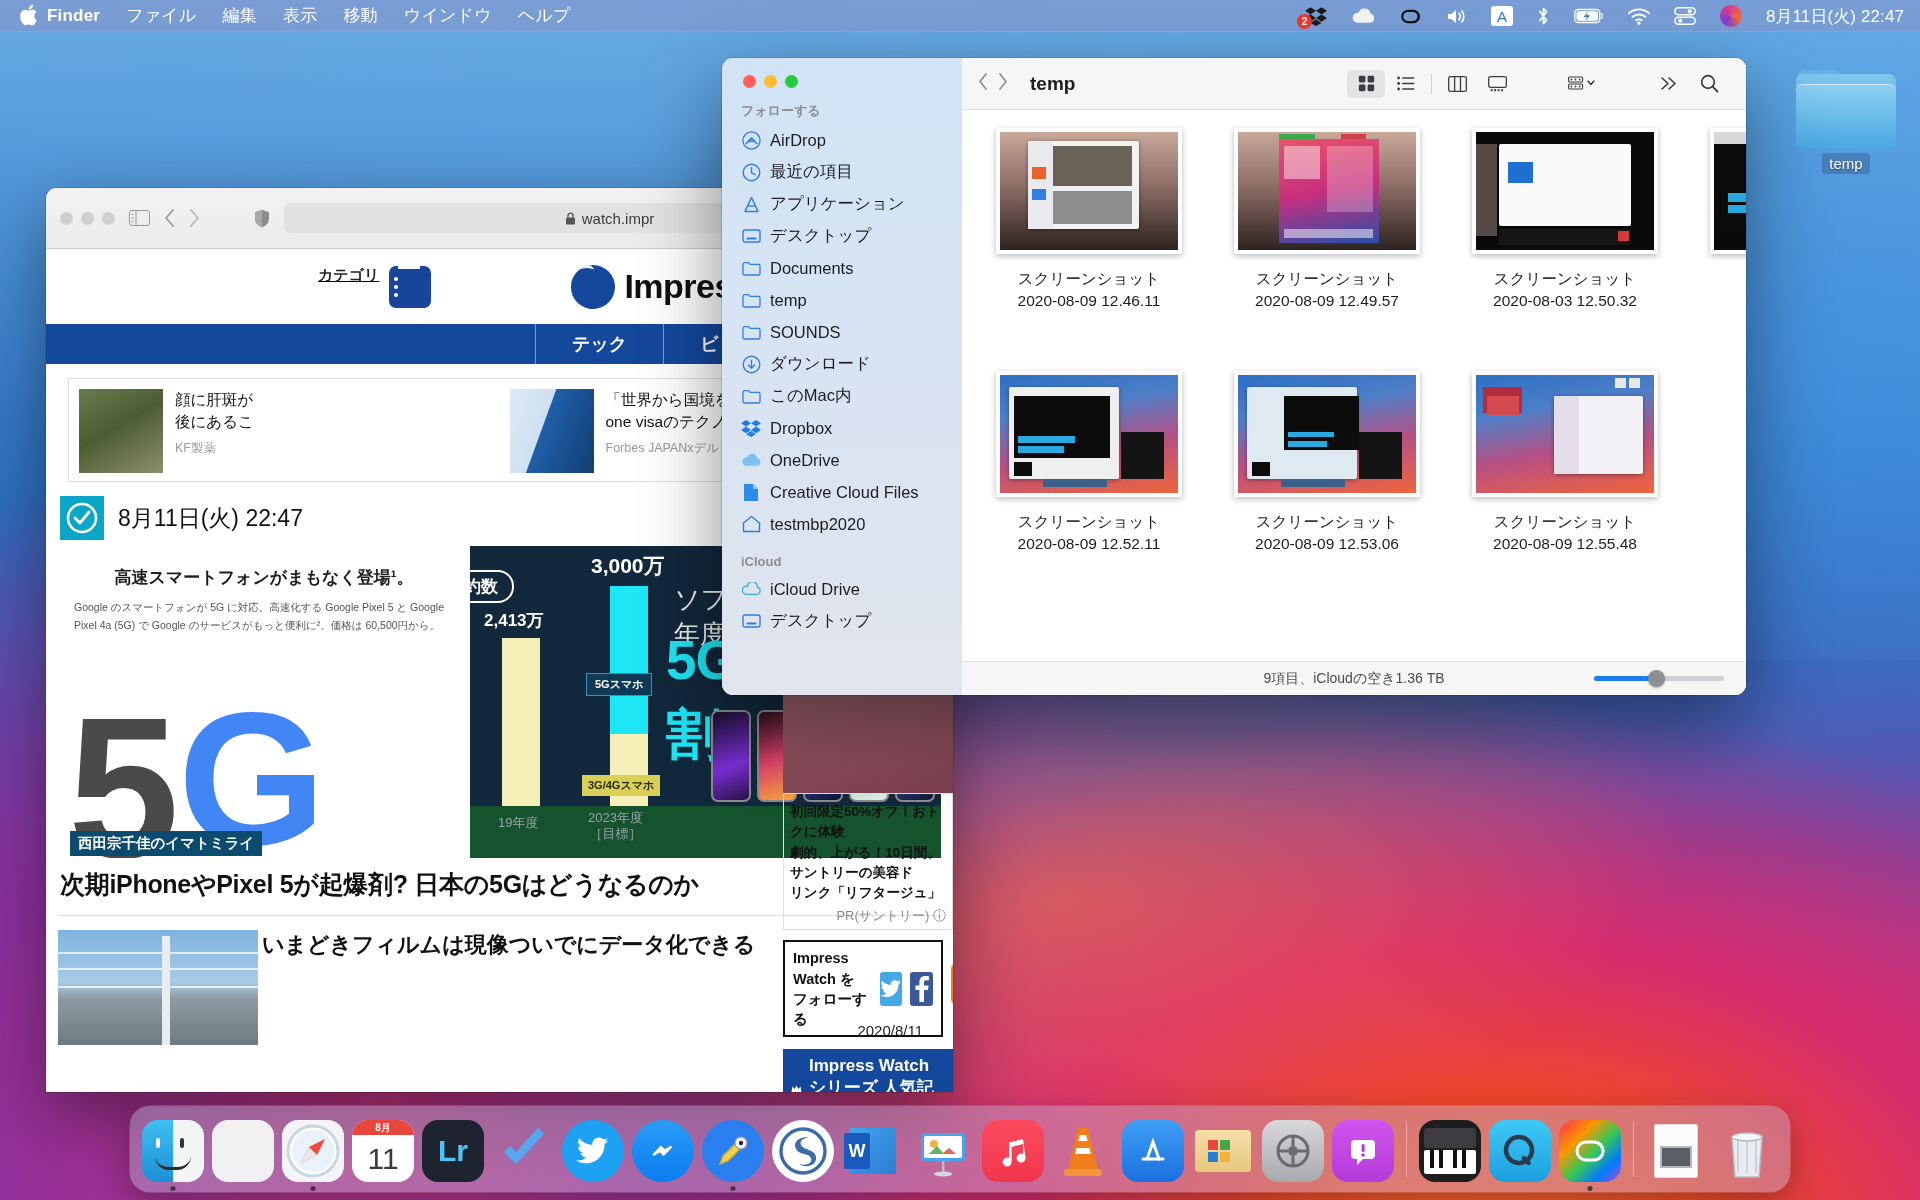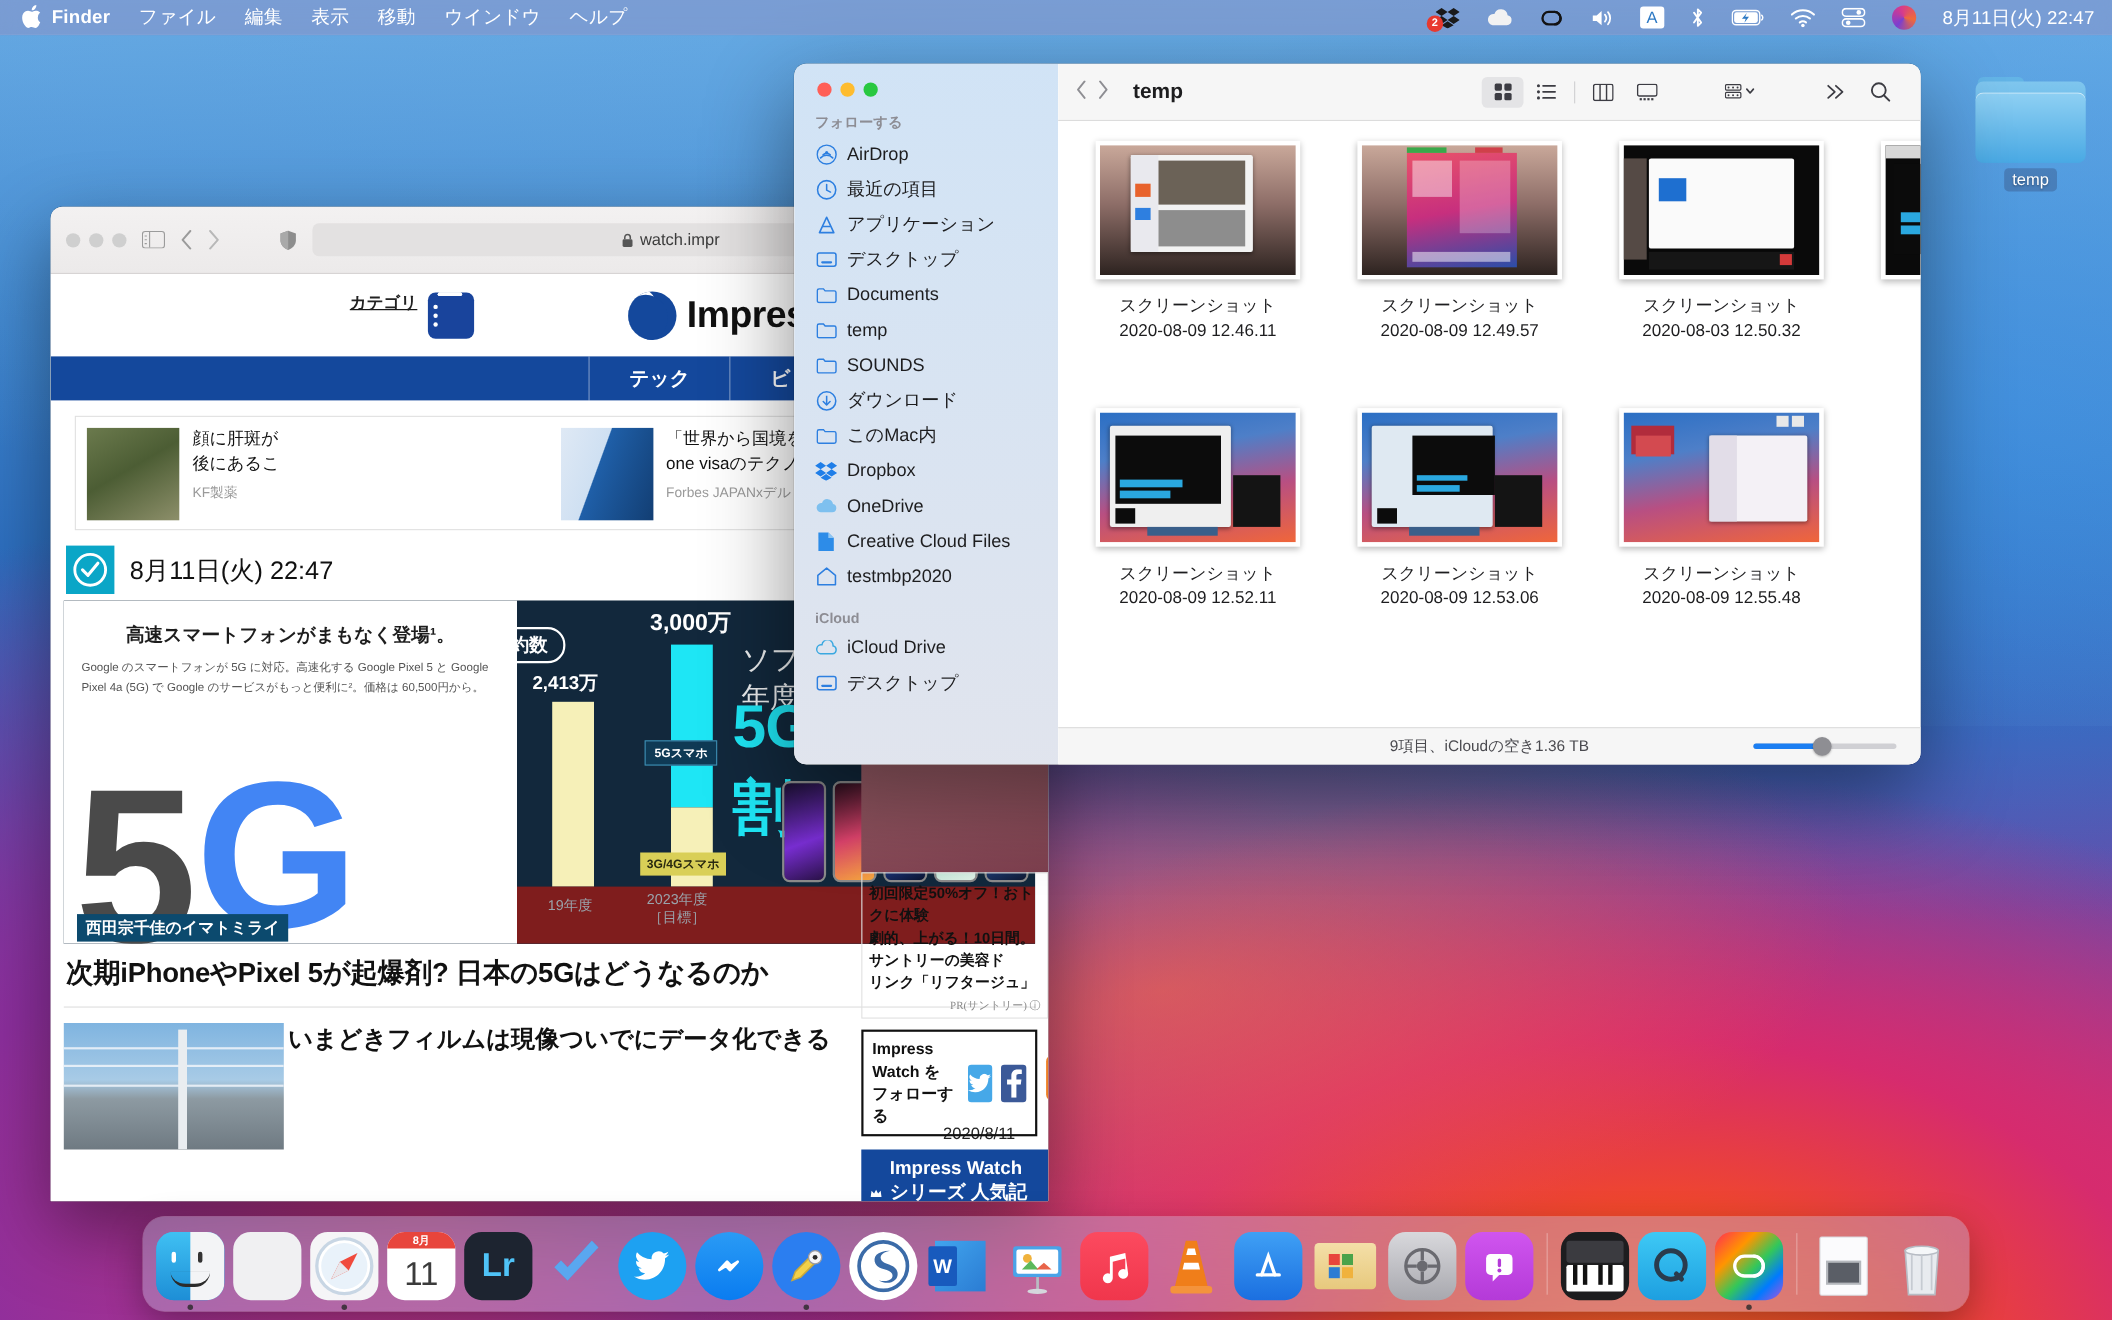--- a/index.html
+++ b/index.html
@@ -138,21 +138,21 @@
   .hero-ad .goog { position: absolute; left: 120px; bottom: 4px; font-size: 190px; font-weight: 700; color: #4285f4; line-height: .8; }
   .hero-chart { position: absolute; left: 412px; top: 0; width: 471px; height: 312px; background: #12283c; }
   .chart-tag { position: absolute; left: -22px; top: 24px; border: 2px solid #fff; border-radius: 16px; padding: 3px 14px; color: #fff; font-size: 17px; font-weight: 700; }
   .bar-a { position: absolute; left: 32px; bottom: 52px; width: 38px; height: 168px; background: #f6f0b8; }
   .bar-a-lbl { position: absolute; left: 14px; bottom: 226px; color: #fff; font-size: 17px; font-weight: 700; }
   .bar-b-top { position: absolute; left: 140px; bottom: 124px; width: 38px; height: 148px; background: #1ee6f5; }
   .bar-b-bot { position: absolute; left: 140px; bottom: 52px; width: 38px; height: 72px; background: #f6f0b8; }
   .bar-b-lbl { position: absolute; left: 110px; bottom: 278px; color: #fff; font-size: 21px; font-weight: 700; margin-left: 11px; }
   .lg-5g { position: absolute; left: 116px; bottom: 162px; background: #0f3a55; border: 1px solid #3f8fb5; color: #fff; font-size: 11px; font-weight: 700; padding: 3px 8px; }
   .lg-34g { position: absolute; left: 112px; bottom: 62px; background: #d9cf57; color: #2a2a10; font-size: 11px; font-weight: 700; padding: 3px 6px; }
-  .axis { position: absolute; left: 0; bottom: 0; width: 471px; height: 52px; background: #7f1d1d; }
+  .axis { position: absolute; left: 0; bottom: 0; width: 471px; height: 52px; background: #14532d; }
   .axis .x1 { position: absolute; left: 28px; top: 8px; color: #9aa3ab; font-size: 13px; }
   .axis .x2 { position: absolute; left: 118px; top: 4px; color: #9aa3ab; font-size: 13px; text-align: center; line-height: 1.25; }
   .hero-sb1 { position: absolute; left: 204px; top: 36px; color: #ffffff; font-size: 26px; font-weight: 500; opacity: .92; }
   .hero-sb2 { position: absolute; left: 196px; top: 78px; color: #1ee6f5; font-size: 55px; font-weight: 800; letter-spacing: -1px; }
   .phones { position: absolute; right: 6px; bottom: 56px; display: flex; gap: 6px; align-items: flex-end; }
   .ph { width: 40px; height: 92px; border-radius: 7px; border: 2px solid #8b8b8b; }
   .ph.p1 { background: linear-gradient(160deg,#1a1030,#7b2fd6 60%,#2a1248); }
   .ph.p2 { background: linear-gradient(160deg,#2a0f1e,#e0446e 55%,#f6a83c); }
   .ph.p3 { background: linear-gradient(160deg,#0b1430,#2a4fb8 60%,#0b1430); }
   .ph.p4 { background: linear-gradient(160deg,#eef7f0,#9fd8c0 55%,#dff1e8); }
@@ -167,21 +167,21 @@
   .art2-thumb .wire { position: absolute; left: 0; width: 100%; height: 2px; background: rgba(240,245,250,.85); }
   .art2-body { flex: 1; }
   .art2-title { font-size: 22px; font-weight: 700; color: #111; }
   .art2-date { font-size: 15px; color: #222; margin-top: 62px; text-align: right; padding-right: 18px; }
 
   
   .sf-right { position: absolute; left: 737px; top: 214px; width: 170px; }
   .sb-img { width: 100%; height: 330px; background: linear-gradient(170deg,#d8b3b7,#b2747c 45%,#7d3f4e); }
   .sb-pr { border: 1px solid #e0e0e0; padding: 8px 6px 4px 6px; }
   .sb-pr .l { font-size: 13.5px; font-weight: 700; line-height: 1.5; color: #111; }
-  .sb-pr .tag { font-size: 10px; color: #8a8a8a; text-align: right; margin-top: 4px; font-family: Liberation Serif, serif; }
+  .sb-pr .tag { font-size: 13px; color: #8a8a8a; text-align: right; margin-top: 4px; }
   .sb-follow { border: 2px solid #111; margin-top: 10px; display: flex; align-items: center; padding: 6px 8px; gap: 8px; }
   .sb-follow .t { font-size: 14.5px; font-weight: 700; line-height: 1.4; color: #111; }
   .sq-ico { width: 34px; height: 34px; border-radius: 3px; display: flex; align-items: center; justify-content: center; color: #fff; font-weight: 700; }
   .sb-rank { margin-top: 12px; background: #14489c; padding: 7px 8px 6px 8px; }
   .sb-rank .hd { display: flex; align-items: center; gap: 7px; color: #fff; font-size: 17px; font-weight: 700; }
 
   
   #finder {
     position: absolute; left: 722px; top: 58px; width: 1024px; height: 637px; z-index: 30;
     border-radius: 11px; overflow: hidden;

